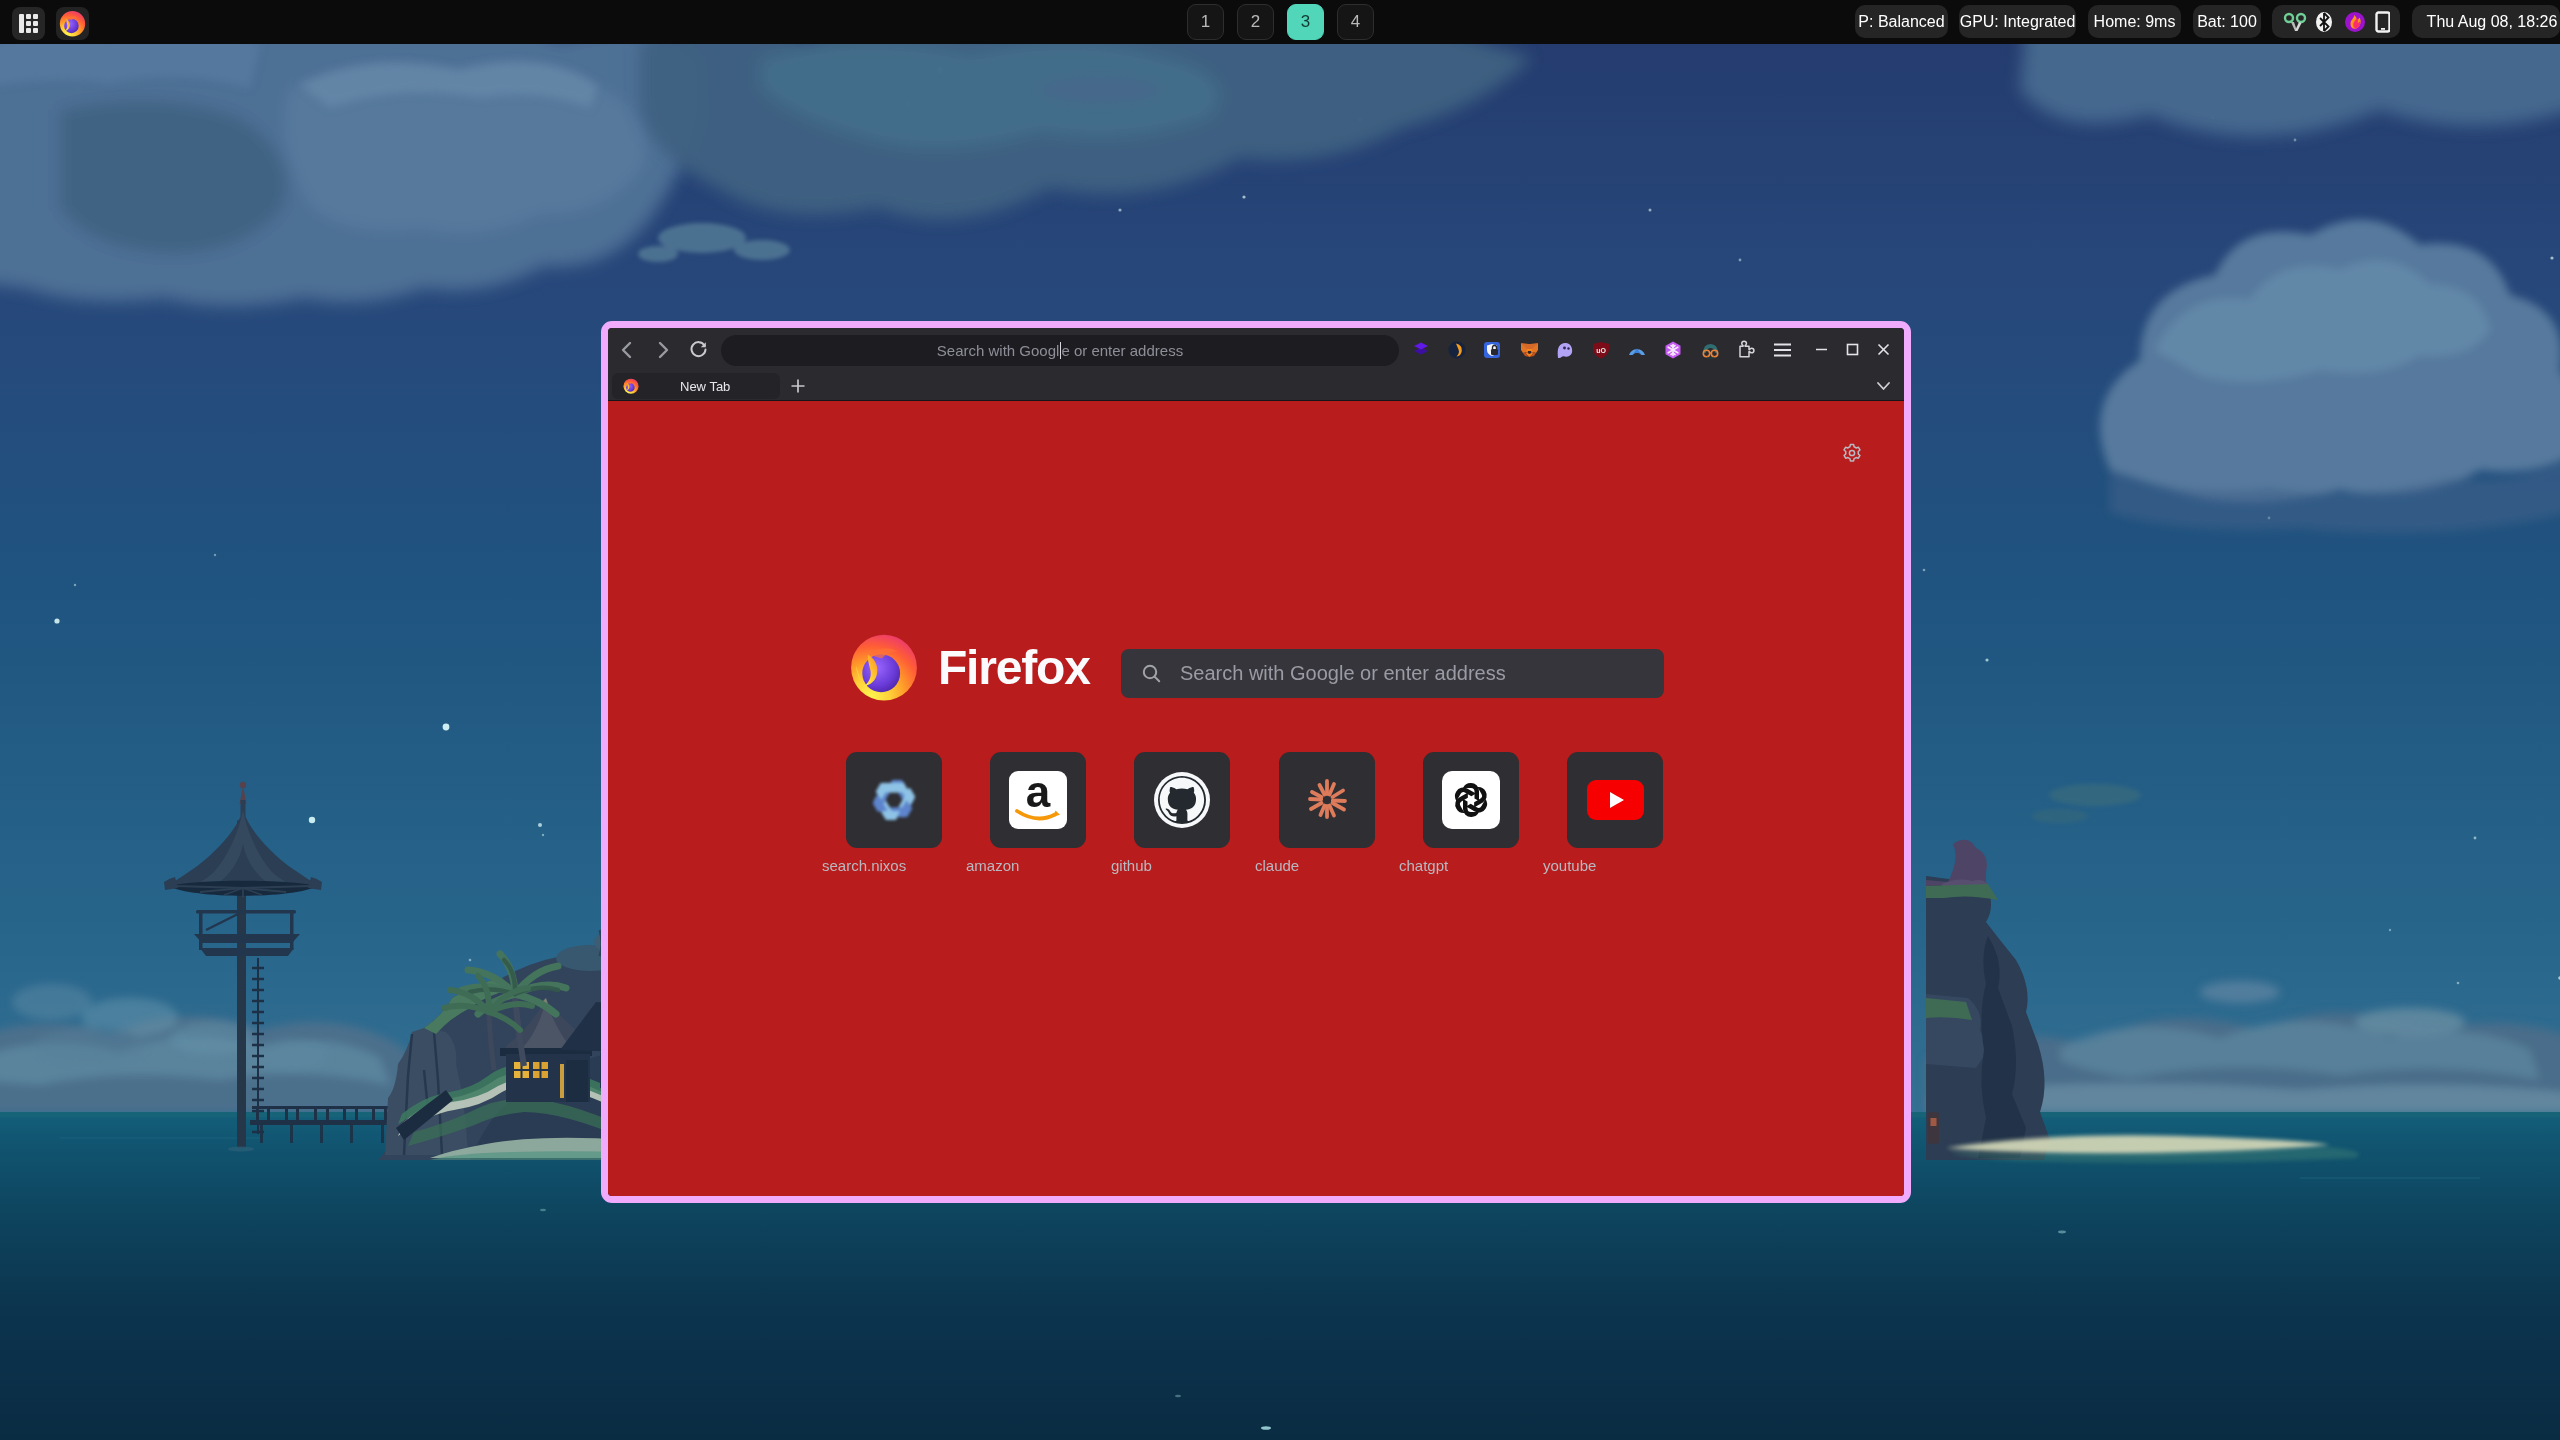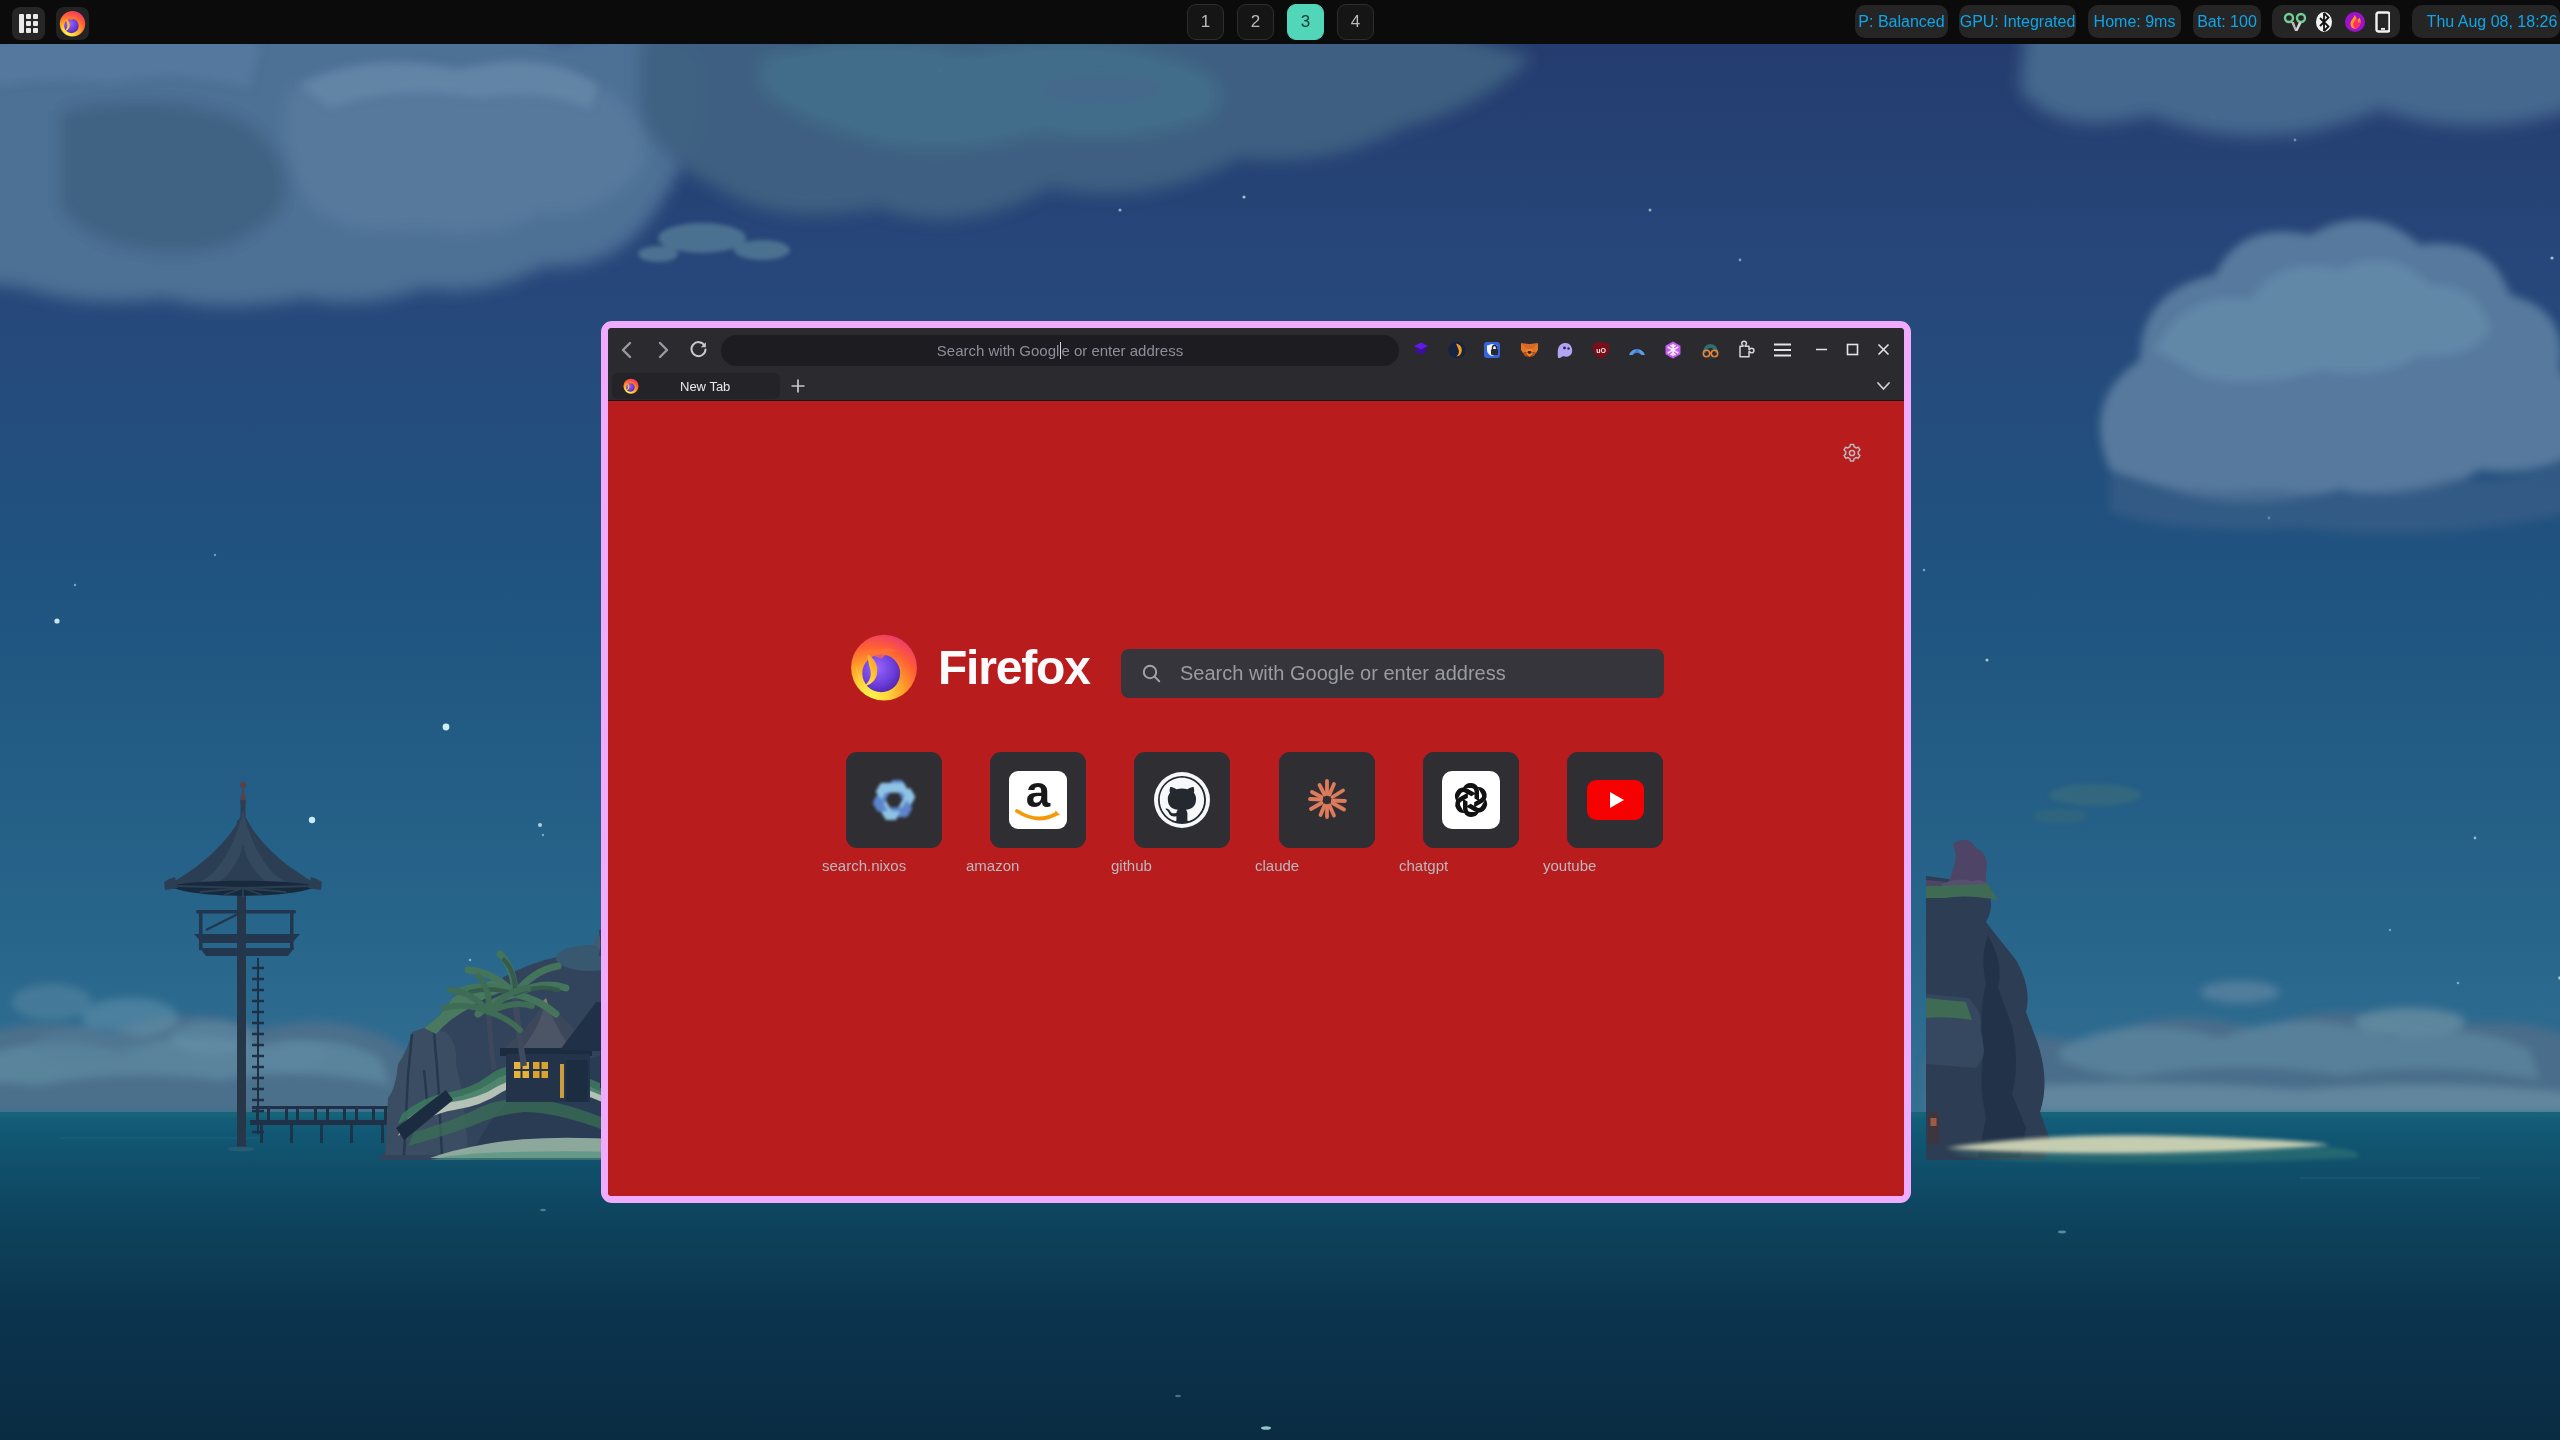--- a/index.html
+++ b/index.html
@@ -1,21 +1,21 @@
 <!DOCTYPE html>
 <html><head>
 <meta charset="utf-8">
 <style>
   html,body{margin:0;padding:0;width:2560px;height:1440px;overflow:hidden;background:#0a0a0a;font-family:"Liberation Sans",sans-serif;}
   #wall{position:absolute;left:0;top:0;width:2560px;height:1440px;}
   #bar{position:absolute;left:0;top:0;width:2560px;height:44px;background:#0b0b0b;}
   .lbtn{position:absolute;top:7px;width:33px;height:33px;background:#262626;border-radius:8px;display:flex;align-items:center;justify-content:center;}
   .ws{position:absolute;top:4px;width:37px;height:36px;border-radius:9px;background:#151515;border:1px solid #2e2e2e;color:#b9b9b9;font-size:17px;display:flex;align-items:center;justify-content:center;box-sizing:border-box;}
   .ws.act{background:#52d6ba;border-color:#52d6ba;color:#123a31;}
-  .chip{position:absolute;top:5px;height:33px;background:#252525;border-radius:10px;color:#0ea5e9;font-size:16px;display:flex;align-items:center;justify-content:center;white-space:nowrap;}
+  .chip{position:absolute;top:5px;height:33px;background:#252525;border-radius:10px;color:#ffffff;font-size:16px;display:flex;align-items:center;justify-content:center;white-space:nowrap;}
   #win{position:absolute;left:601px;top:292px;width:1296px;height:868px;background:#1c1c1e;border:7px solid #f0abfc;border-radius:11px;overflow:hidden;margin-top:29px;}
   #toolbar{position:absolute;left:0;top:0;width:100%;height:43px;background:#2b2b2f;}
   #tabbar{position:absolute;left:0;top:43px;width:100%;height:29px;background:#2b2b2f;border-bottom:1px solid #161618;}
   #urlbar{position:absolute;left:113px;top:7px;width:678px;height:31px;background:#1d1d21;border-radius:16px;}
   #urlbar .ph{position:absolute;left:0;right:0;top:0;bottom:0;display:flex;align-items:center;justify-content:center;color:#8e8e99;font-size:15px;}
   #tab{position:absolute;left:4px;top:2px;width:168px;height:26px;background:#242428;border-radius:6px;display:flex;align-items:center;color:#e7e7ec;font-size:13px;gap:32px;}
   #content{position:absolute;left:0;top:73px;width:100%;height:795px;background:#b91c1c;}
   .tile{position:absolute;top:351px;width:96px;height:96px;background:#2e2e33;border-radius:11px;display:flex;align-items:center;justify-content:center;}
   .tlabel{position:absolute;top:456px;width:144px;text-align:left;color:#b9b9c1;font-size:15px;}
   #fsearch{position:absolute;left:513px;top:248px;width:543px;height:49px;background:#35353b;border-radius:8px;}

